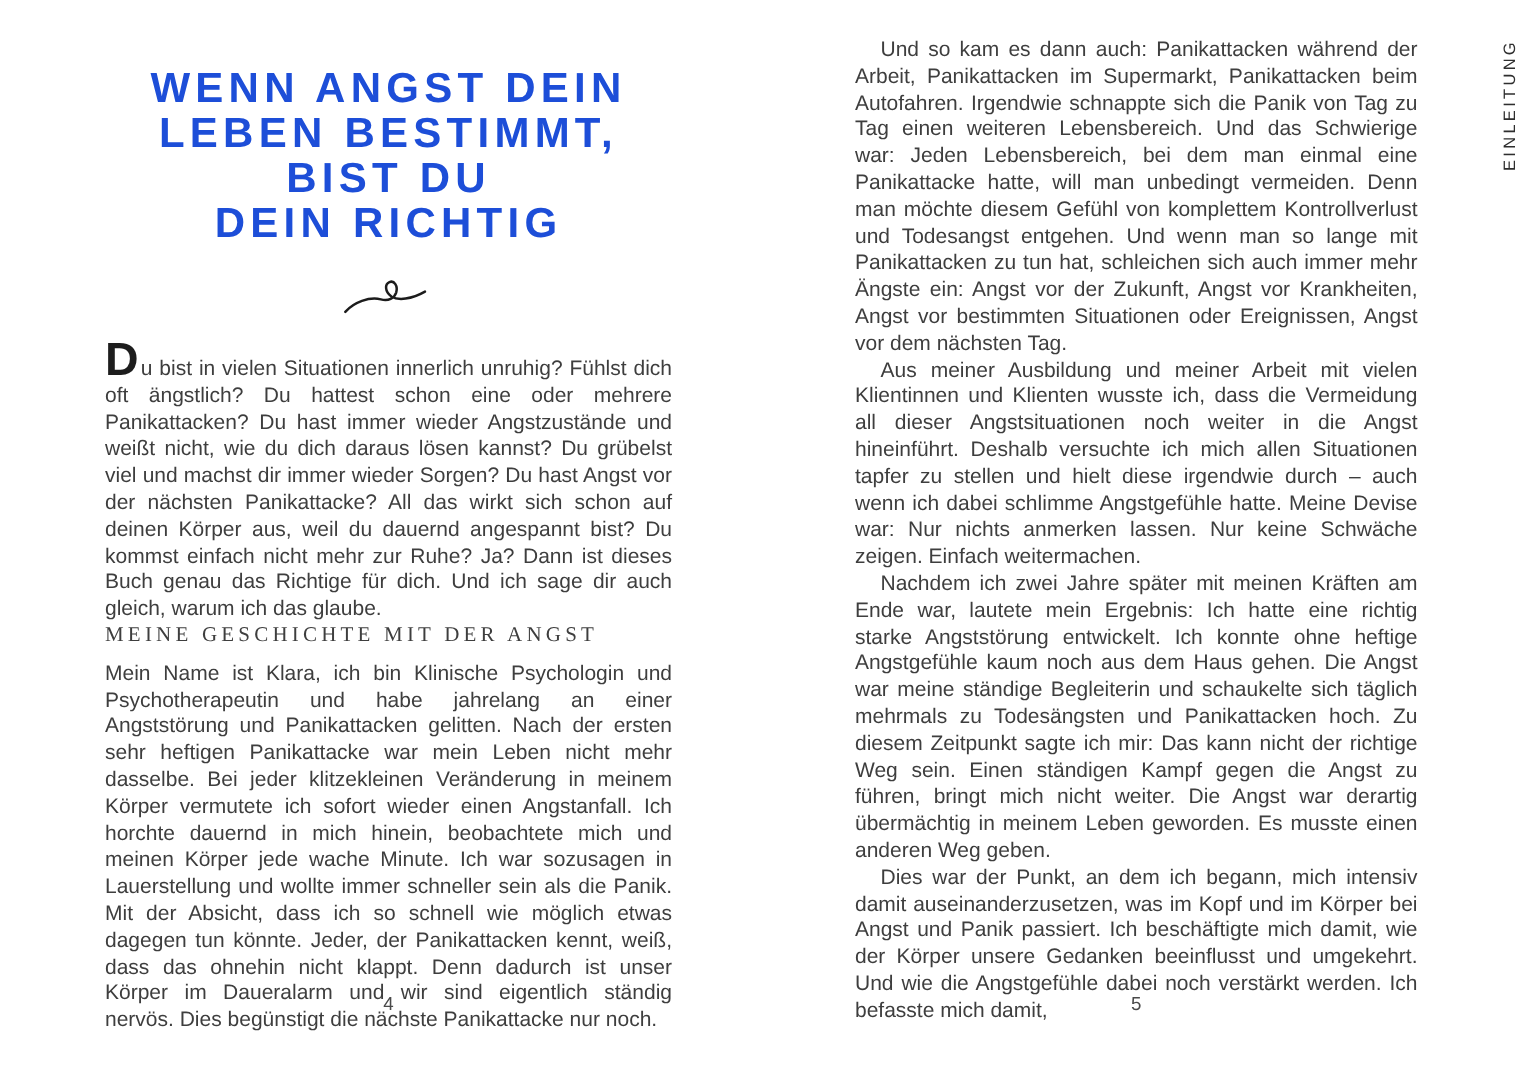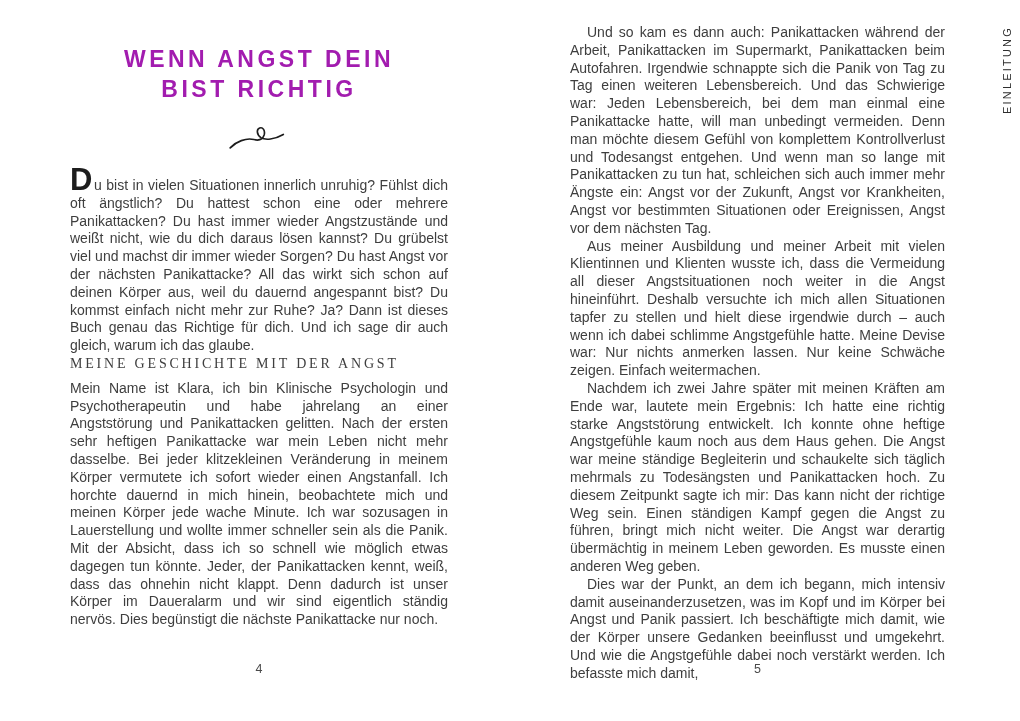--- a/index.html
+++ b/index.html
@@ -19,25 +19,25 @@
     position: absolute;
     top: 0;
     height: 100%;
   }
   .left-col  { left: 70px;  width: 378px; }
   .right-col { left: 570px; width: 375px; }
 
   .chapter-title {
     margin-top: 44px;
     text-align: center;
-    font-size: 23px;
+    font-size: 28px;
     line-height: 30px;
     font-weight: 700;
     letter-spacing: 3.5px;
-    color: #a21caf;
+    color: #1d4ed8;
   }
   .ornament-wrap {
     text-align: center;
     margin-top: 15px;
     height: 40px;
   }
   .ornament-wrap svg { display: inline-block; }
 
   .body-text p {
     margin: 0;
@@ -96,21 +96,22 @@
 </style>
 </head>
 <body>
 
 <div class="spread">
 
   <div class="page-col left-col">
 
     <div class="chapter-title">
       <div>WENN ANGST DEIN</div>
-      <div>BIST RICHTIG</div>
+      <div>LEBEN BESTIMMT, BIST DU</div>
+      <div>DEIN RICHTIG</div>
     </div>
 
     <div class="ornament-wrap">
       <svg width="64" height="36" viewBox="0 0 100 50" fill="none" xmlns="http://www.w3.org/2000/svg">
         <path d="M 5 42 C 14 32, 30 26, 42 29 C 50 31, 56 28, 58 22 C 60 15, 56 9, 51 11 C 46 13, 46 21, 53 26 C 60 30.5, 74 29, 88 21" stroke="#1c1c1c" stroke-width="2.6" stroke-linecap="round" fill="none"></path>
       </svg>
     </div>
 
     <div class="body-text">
       <p class="intro-para"><span class="dropcap">D</span><span>u bist in vielen Situationen innerlich unruhig? Fühlst dich oft ängstlich? Du hattest schon eine oder mehrere Panikattacken? Du hast immer wieder Angstzustände und weißt nicht, wie du dich daraus lösen kannst? Du grübelst viel und machst dir immer wieder Sorgen? Du hast Angst vor der nächsten Panikattacke? All das wirkt sich schon auf deinen Körper aus, weil du dauernd angespannt bist? Du kommst einfach nicht mehr zur Ruhe? Ja? Dann ist dieses Buch genau das Richtige für dich. Und ich sage dir auch gleich, warum ich das glaube.</span></p>

